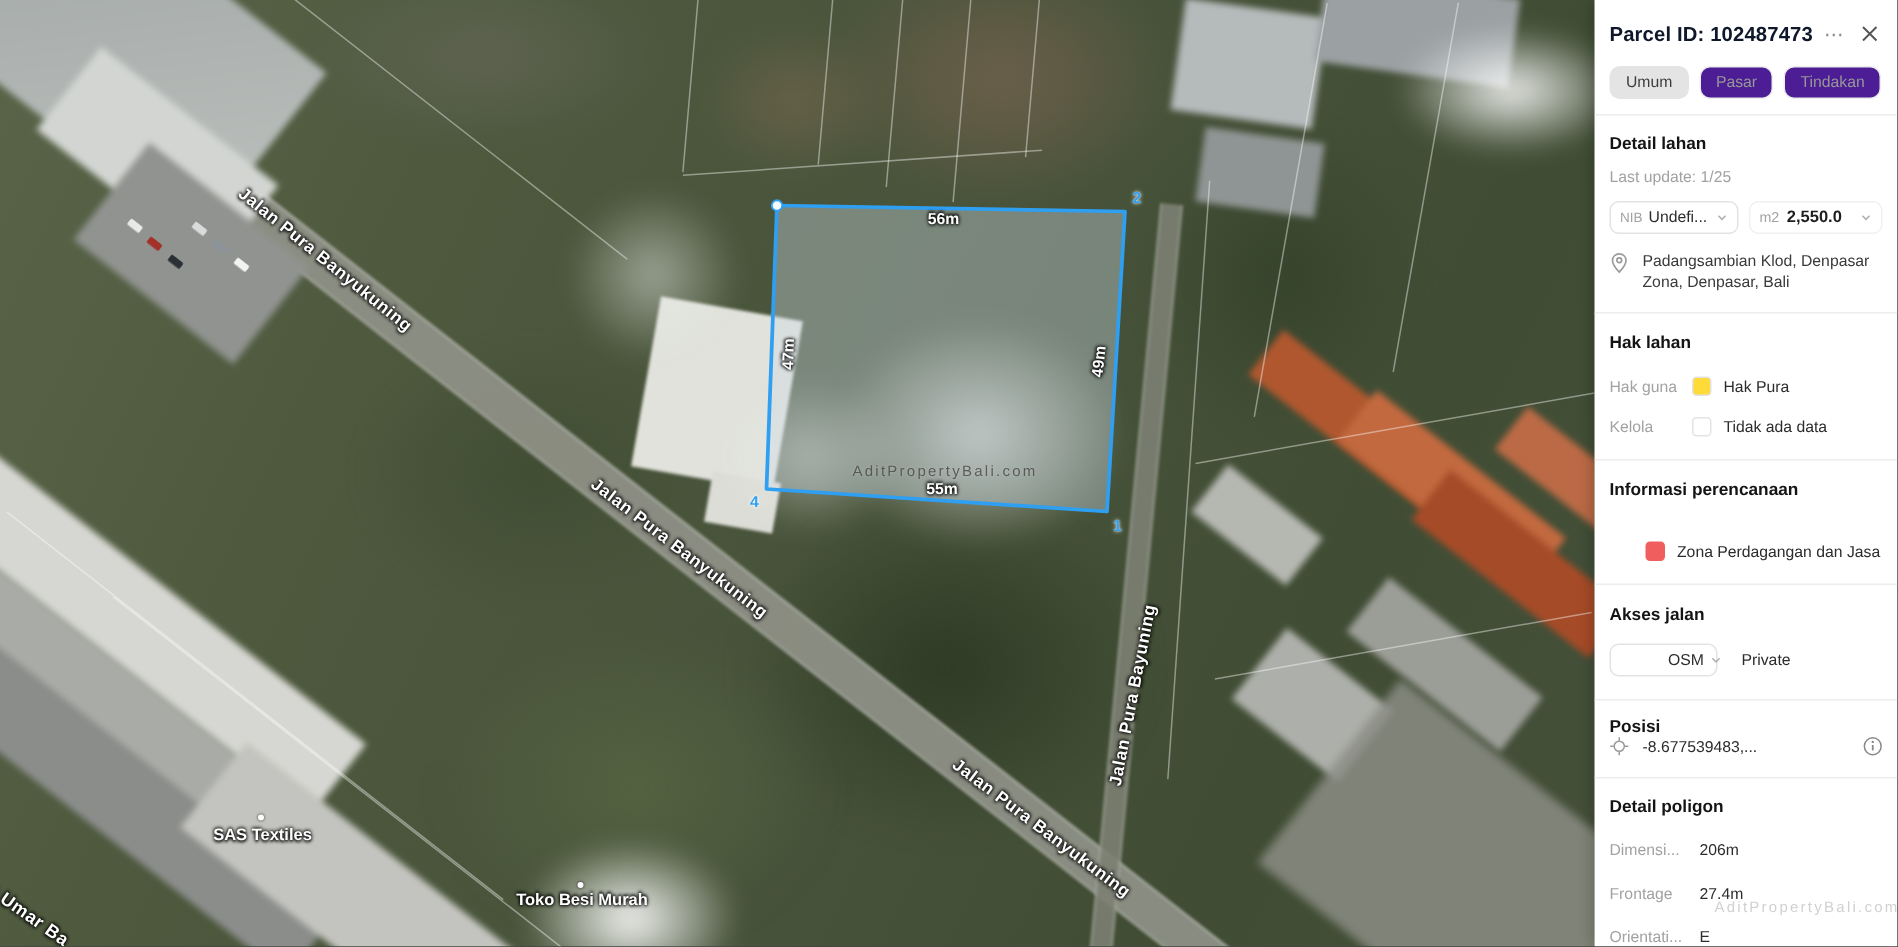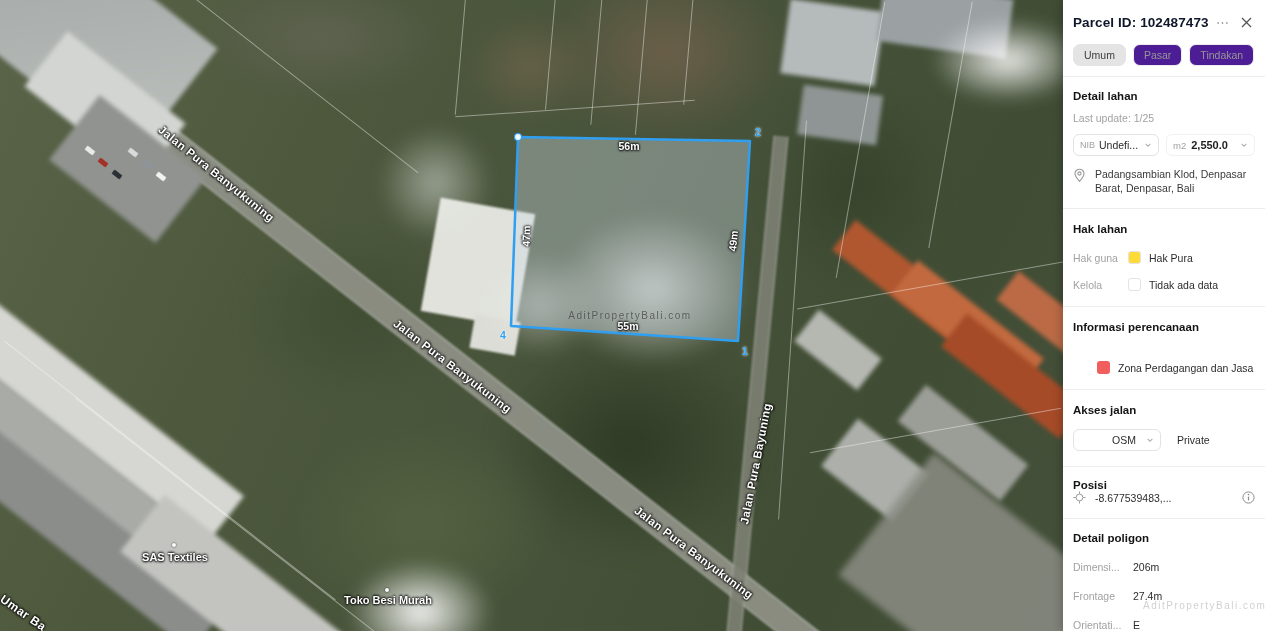--- a/index.html
+++ b/index.html
@@ -259,21 +259,21 @@
               <path d="M2 3.5 L5 6.5 L8 3.5" stroke="#b0b0b0" stroke-width="1.3" fill="none"></path>
             </svg>
         </div>
       </div>
 
       <div class="row" style="margin-top:11px;margin-bottom:13px;align-items:flex-start;gap:9px;">
         <svg class="pin-icon" width="13" height="15" viewBox="0 0 13 15" style="margin-top:1px;">
           <path d="M6.5 1.2 C3.9 1.2 2 3.2 2 5.6 C2 8.6 6.5 13.4 6.5 13.4 C6.5 13.4 11 8.6 11 5.6 C11 3.2 9.1 1.2 6.5 1.2 Z" fill="none" stroke="#9a9a9a" stroke-width="1.1"></path>
           <circle cx="6.5" cy="5.5" r="1.6" fill="none" stroke="#9a9a9a" stroke-width="1.1"></circle>
         </svg>
-        <div style="line-height:14px;color:#3a3a3a;">Padangsambian Klod, Denpasar Barat, Denpasar, Bali</div>
+        <div style="line-height:14px;color:#3a3a3a;">Padangsambian Klod, Denpasar Zona, Denpasar, Bali</div>
       </div>
     </div>
 
     <div class="divider"></div>
 
     <div class="panel-inner">
       <div class="sec-h" style="margin-top:14px;">Hak lahan</div>
       <div class="row" style="margin-top:16px;">
         <span class="muted" style="width:55px;">Hak guna</span>
         <span class="swatch" style="background: rgb(255, 219, 58);"></span>
@@ -294,21 +294,21 @@
         <span class="swatch" style="border: none; background: rgb(241, 94, 94);"></span>
         <span style="margin-left:8px;color:#2c2c2c;">Zona Perdagangan dan Jasa</span>
       </div>
     </div>
 
     <div class="divider"></div>
 
     <div class="panel-inner">
       <div class="sec-h" style="margin-top:14px;">Akses jalan</div>
       <div class="row" style="margin-top:13px;margin-bottom:15px;">
-        <div class="select" style="width:88px;padding-left:38px;">
+        <div class="select" style="width:72px;padding-left:38px;">
           <span style="flex:1;color:#2c2c2c;">OSM</span>
           <svg class="chev" viewBox="0 0 10 10">
               <path d="M2 3.5 L5 6.5 L8 3.5" stroke="#b0b0b0" stroke-width="1.3" fill="none"></path>
             </svg>
         </div>
         <span style="margin-left:16px;color:#2c2c2c;">Private</span>
       </div>
     </div>
 
     <div class="divider"></div>

